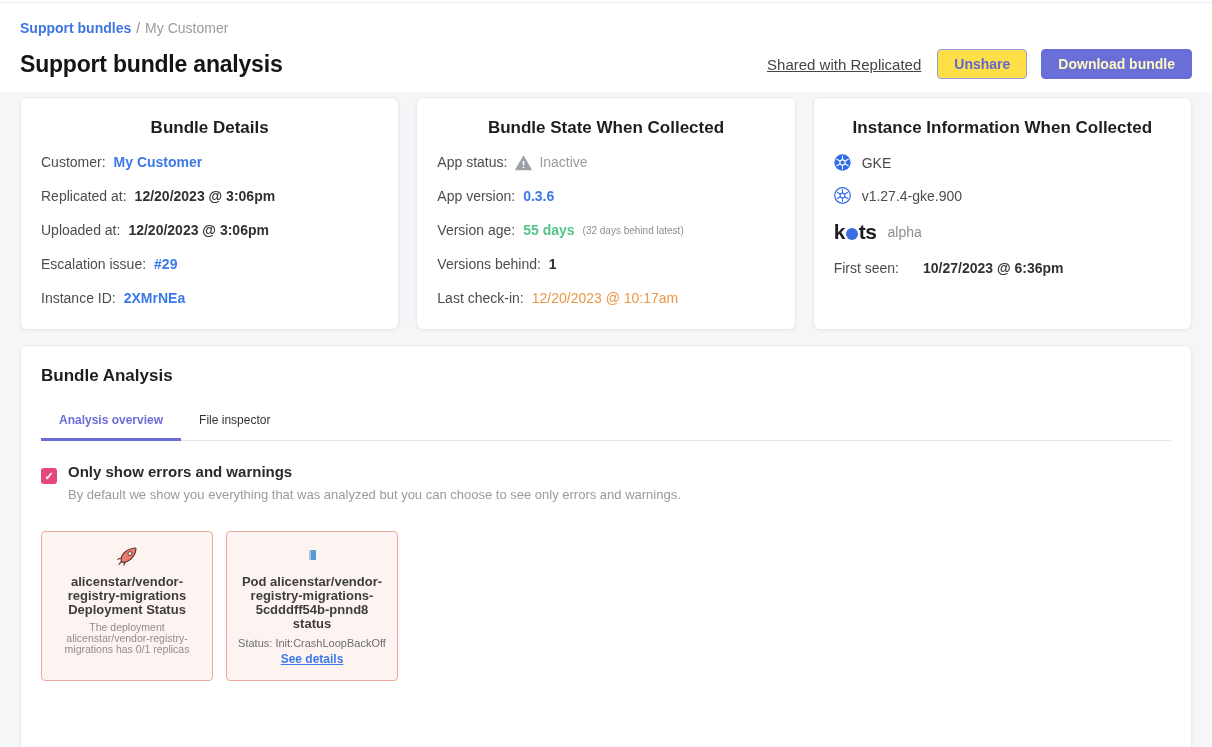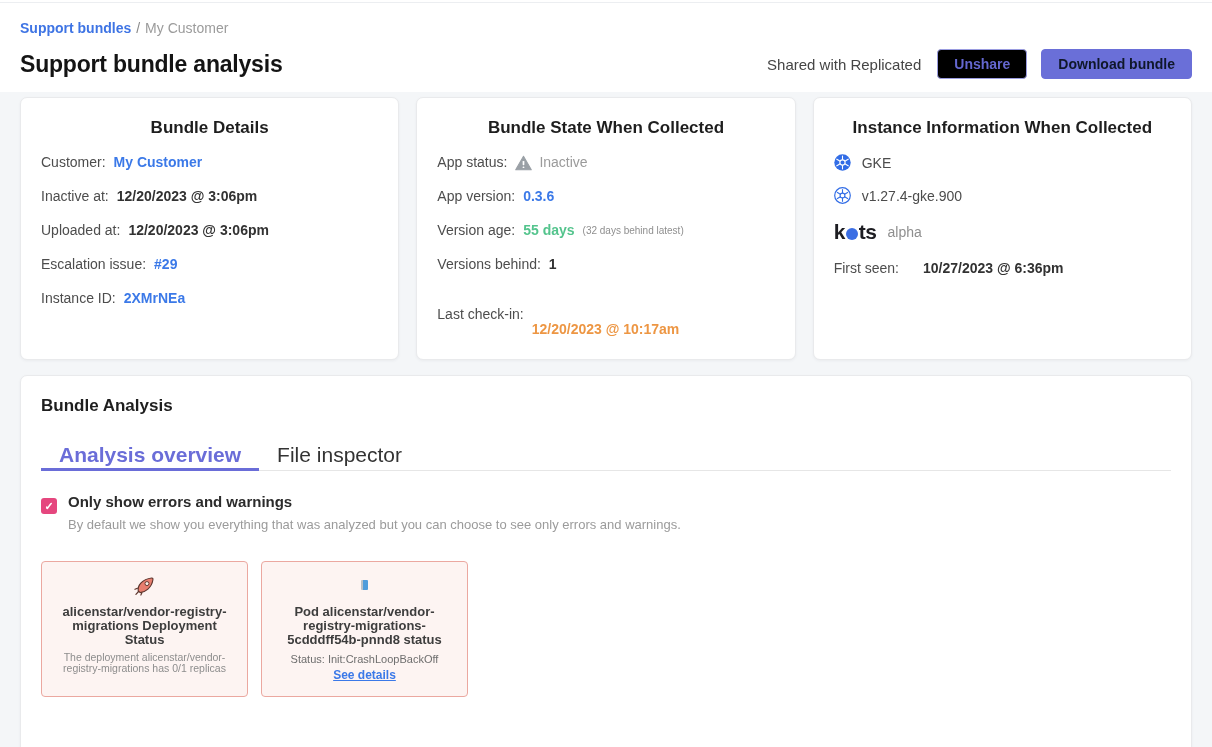--- a/index.html
+++ b/index.html
@@ -12,69 +12,69 @@
   .top-hairline { height: 3px; border-bottom: 1px solid #eceef1; }
   .page { padding: 0 20px; }
 
   
   .breadcrumb { margin-top: 17px; font-size: 14px; color: #9b9b9b; }
   .breadcrumb a { color: #3e74e4; font-weight: 600; text-decoration: none; cursor: pointer; }
   .breadcrumb .sep { margin: 0 5px; color: #8a8a8a; }
   .header-row { margin-top: 13px; display: flex; align-items: center; }
   .page-title { font-size: 23px; font-weight: 700; color: #141414; letter-spacing: -0.2px; }
   .header-actions { margin-left: auto; display: flex; align-items: center; gap: 14px; }
-  .shared-text { font-size: 15px; color: #454545; margin-right: 2px; }
+  .shared-text { font-size: 15px; color: #454545; margin-right: 2px; text-decoration: underline; }
   .btn { font-family: inherit; font-size: 14px; font-weight: 700; border-radius: 4px; padding: 6px 16px; cursor: pointer; line-height: 16px; }
-  .btn-outline { background: #000000; color: #6467cf; border: 1px solid #9a9ce0; }
-  .btn-primary { background: #6a6fd8; color: #0f172a; border: 1px solid #6a6fd8; }
+  .btn-outline { background: #fde047; color: #6467cf; border: 1px solid #9a9ce0; }
+  .btn-primary { background: #6a6fd8; color: #fef9c3; border: 1px solid #6a6fd8; }
 
   
   .cards-row { display: flex; gap: 17px; margin-top: 18px; text-align: center; }
   .card {
     background: #ffffff; border: 1px solid #e9eaec; border-radius: 7px;
     box-shadow: 0 1px 3px rgba(40,40,60,0.05); padding: 20px; flex: 1; min-height: 233px;
   }
   .card-title { font-size: 17px; font-weight: 700; color: #1e1e1e; }
   .row { margin-top: 15px; display: flex; align-items: center; font-size: 14px; line-height: 19px; }
   .row .lbl { color: #4d4d4d; margin-right: 8px; white-space: nowrap; }
   .val-link { color: #3b79e8; font-weight: 600; text-decoration: none; cursor: pointer; }
   .val-bold { color: #323232; font-weight: 700; }
   .val-gray { color: #9b9b9b; }
   .val-green { color: #54c48d; font-weight: 600; }
-  .val-orange { color: #ed9643; font-weight: 700; margin-top: 31px; }
+  .val-orange { color: #ed9643; font-weight: 400; }
   .note-gray { color: #8f8f8f; font-size: 10px; margin-left: 8px; }
   .warn-icon { display: inline-flex; margin-right: 7px; }
 
   .inst-row { margin-top: 16px; display: flex; align-items: center; font-size: 14px; color: #4c4c4c; }
   .k8s-icon { margin-right: 11px; display: inline-flex; }
   .kots-logo { font-size: 21px; font-weight: 800; color: #1d1d22; letter-spacing: -0.5px; display: inline-flex; align-items: center; }
   .kots-dot { width: 12px; height: 12px; border-radius: 50%; background: #3b6ee4; display: inline-block; margin: 4px 1px 0 1px; }
   .kots-channel { color: #8f8f8f; margin-left: 11px; font-size: 14px; font-weight: 400; }
 
   
   .analysis-card {
     margin-top: 15px; background: #fff; border: 1px solid #e9eaec; border-radius: 7px 7px 0 0;
     box-shadow: 0 1px 3px rgba(40,40,60,0.05); padding: 20px; height: 440px;
   }
   .analysis-title { font-size: 17px; font-weight: 700; color: #1e1e1e; }
   .tabs { margin-top: 27px; display: flex; border-bottom: 1px solid #e6e6e6; }
-  .tab { padding: 0 18px 1px; font-size: 21px; color: #333; cursor: pointer; margin-bottom: -1px; }
+  .tab { padding: 0 18px 11px; font-size: 12px; color: #333; cursor: pointer; margin-bottom: -1px; }
   .tab.active { color: #6a6dd8; font-weight: 700; border-bottom: 3px solid #6a6dd8; }
 
   .filter-row { margin-top: 22px; display: flex; align-items: flex-start; }
   .checkbox { width: 16px; height: 16px; border-radius: 3px; background: #e5467e; color: #fff;
     font-size: 11px; font-weight: 700; display: flex; align-items: center; justify-content: center;
     margin-top: 5px; cursor: pointer; }
   .filter-text { margin-left: 11px; }
   .filter-label { font-size: 15px; font-weight: 700; color: #2b2b2b; }
   .filter-desc { margin-top: 7px; font-size: 13px; color: #9b9b9b; }
 
   .results-row { margin-top: 29px; display: flex; gap: 13px; }
   .result-card {
-    width: 207px; background: #fdf4f2; border: 1px solid #eba8a0; border-radius: 4px;
+    width: 172px; background: #fdf4f2; border: 1px solid #eba8a0; border-radius: 4px;
     padding: 12px 10px 13px; text-align: center; cursor: pointer;
   }
   .result-icon { height: 22px; display: flex; align-items: center; justify-content: center; }
   .result-title { margin-top: 9px; font-size: 13px; line-height: 14px; font-weight: 700; color: #3d3d3d; }
   .result-msg { margin-top: 5px; font-size: 10.5px; line-height: 11px; color: #8d8d8d; }
   .result-status { margin-top: 6px; font-size: 11px; color: #6e6e6e; }
   .see-details { display: inline-block; margin-top: 3px; font-size: 12px; font-weight: 600; color: #3b79e8; text-decoration: underline; cursor: pointer; }
   .pod-mini-icon { display: inline-block; width: 7px; height: 10px; border-radius: 1px;
     background: linear-gradient(to right, #b9c0c7 0 2px, #4f9cdb 2px); }
 </style>
@@ -100,21 +100,21 @@
 
   <div class="cards-row">
 
     <div class="card">
       <div class="card-title">Bundle Details</div>
       <div class="row">
         <span class="lbl">Customer:</span>
         <a class="val-link">My Customer</a>
       </div>
       <div class="row">
-        <span class="lbl">Inactive at:</span>
+        <span class="lbl">Replicated at:</span>
         <span class="val-bold">12/20/2023 @ 3:06pm</span>
       </div>
       <div class="row">
         <span class="lbl">Uploaded at:</span>
         <span class="val-bold">12/20/2023 @ 3:06pm</span>
       </div>
       <div class="row">
         <span class="lbl">Escalation issue:</span>
         <a class="val-link">#29</a>
       </div>

